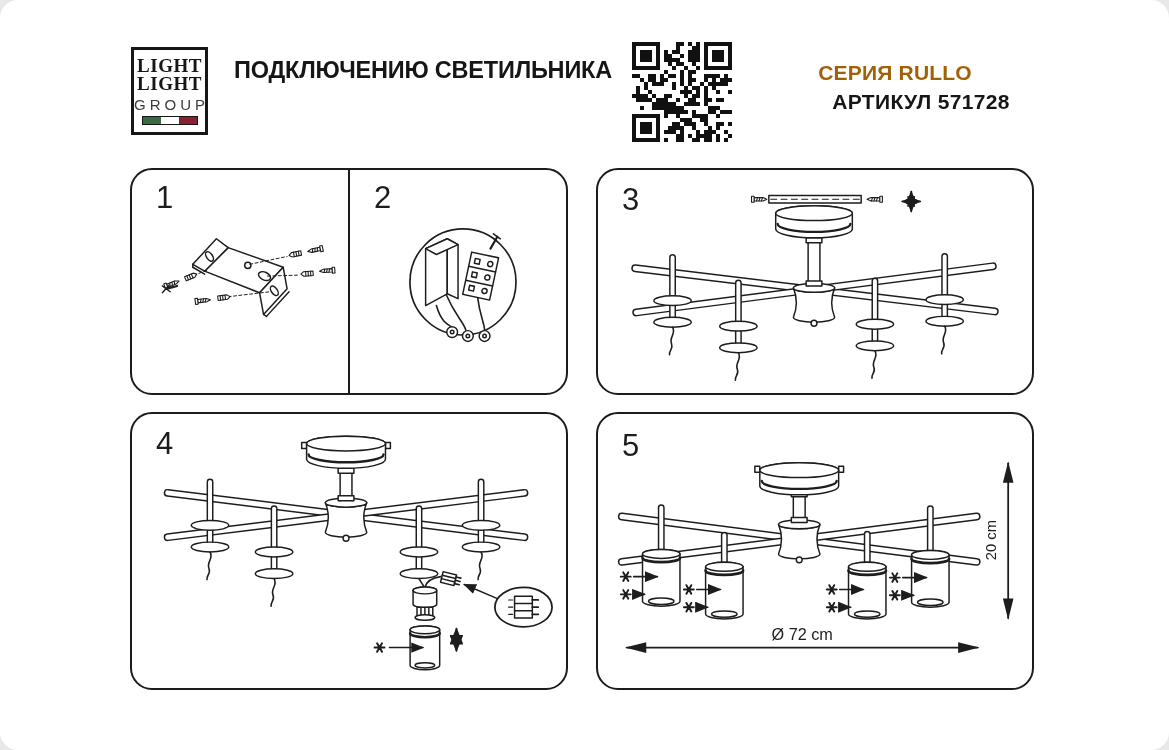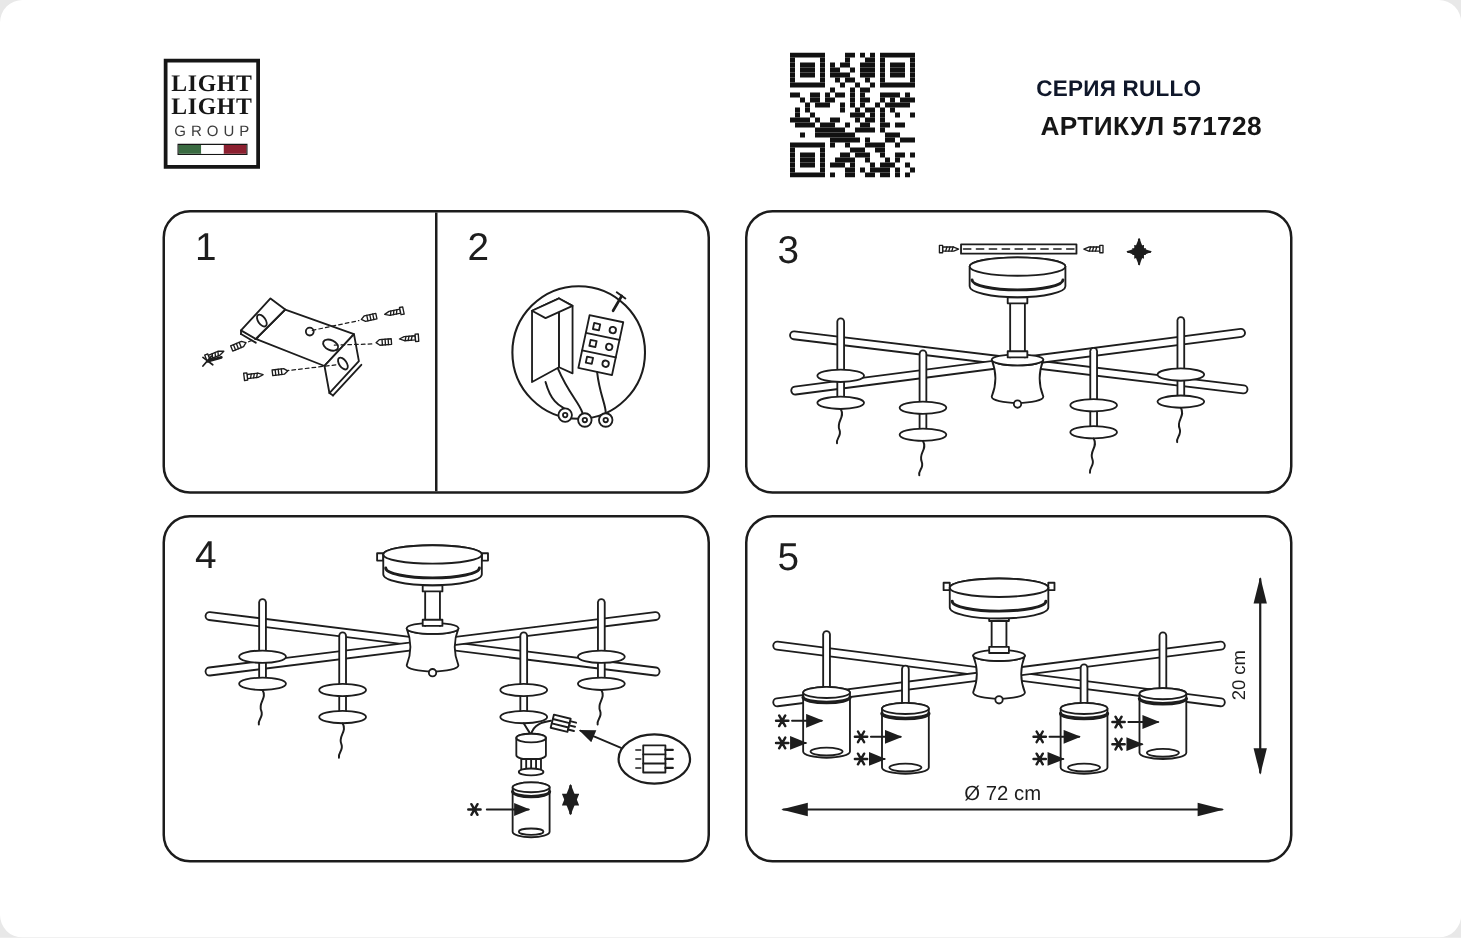--- a/index.html
+++ b/index.html
@@ -3,29 +3,29 @@
 <meta charset="utf-8">
 <style>
   html,body{margin:0;padding:0;background:#e8e8e8;}
   .page{position:relative;width:1169px;height:750px;background:#fff;overflow:hidden;
         font-family:"Liberation Sans",sans-serif;color:var(--ink,#1d1d1d);margin:0 auto;border-radius:18px;}
   
   .logo-box{position:absolute;left:131px;top:47px;width:77px;height:88px;border:3px solid #161616;
             box-sizing:border-box;display:flex;flex-direction:column;align-items:center;justify-content:center;}
   .logo-word{font-family:"Liberation Serif",serif;font-weight:700;font-size:19px;line-height:18px;
              letter-spacing:.5px;color:#161616;}
-  .logo-group{font-size:12px;letter-spacing:4px;text-indent:4px;color:#3c3c3c;margin-top:3px;}
+  .logo-group{font-size:15px;letter-spacing:4px;text-indent:4px;color:#3c3c3c;margin-top:3px;}
   .logo-flag{width:56px;height:9px;border:1.5px solid #161616;box-sizing:border-box;display:flex;margin-top:3px;}
   .logo-flag span{flex:1;}
   .flag-g{background:var(--flag-green,#3a6b42);} .flag-w{background:#fff;} .flag-r{background:var(--flag-red,#8c2030);}
   .page-title{position:absolute;left:234px;top:56px;font-size:23.5px;font-weight:700;line-height:29px;
               letter-spacing:-.2px;color:#161616;}
   .qr{position:absolute;left:632px;top:42px;width:100px;height:100px;}
   .series{position:absolute;left:770px;top:61px;width:250px;text-align:center;font-weight:700;
-          font-size:18px;letter-spacing:.2px;color:#0f172a;}
+          font-size:21px;letter-spacing:.2px;color:#a16207;}
   .article{position:absolute;left:796px;top:90px;width:250px;text-align:center;font-weight:700;
            font-size:21px;letter-spacing:.3px;color:#161616;}
   
   .panel{position:absolute;border:2px solid #1c1c1c;border-radius:22px;background:#fff;box-sizing:border-box;}
   .p12{left:130px;top:168px;width:438px;height:227px;}
   .p3{left:596px;top:168px;width:438px;height:227px;}
   .p4{left:130px;top:412px;width:438px;height:278px;}
   .p5{left:596px;top:412px;width:438px;height:278px;}
   .divider{position:absolute;left:216px;top:0;bottom:0;width:2px;background:#1c1c1c;}
   .num{position:absolute;font-size:31px;color:#1d1d1d;}
@@ -46,20 +46,21 @@
     <div class="logo-word">LIGHT</div>
     <div class="logo-group">GROUP</div>
     <div class="logo-flag">
       <span class="flag-g"></span>
       <span class="flag-w"></span>
       <span class="flag-r"></span>
     </div>
   </div>
 
   <div class="page-title">
+    <div>ПОДКЛЮЧЕНИЮ СВЕТИЛЬНИКА</div>
   </div>
 
   <div class="qr">
     <svg viewBox="0 0 100 100" width="100" height="100" fill="#111">
         <rect x="44" y="0" width="4" height="4"></rect>
         <rect x="48" y="0" width="4" height="4"></rect>
         <rect x="56" y="0" width="4" height="4"></rect>
         <rect x="64" y="0" width="4" height="4"></rect>
         <rect x="44" y="4" width="4" height="4"></rect>
         <rect x="60" y="4" width="4" height="4"></rect>

